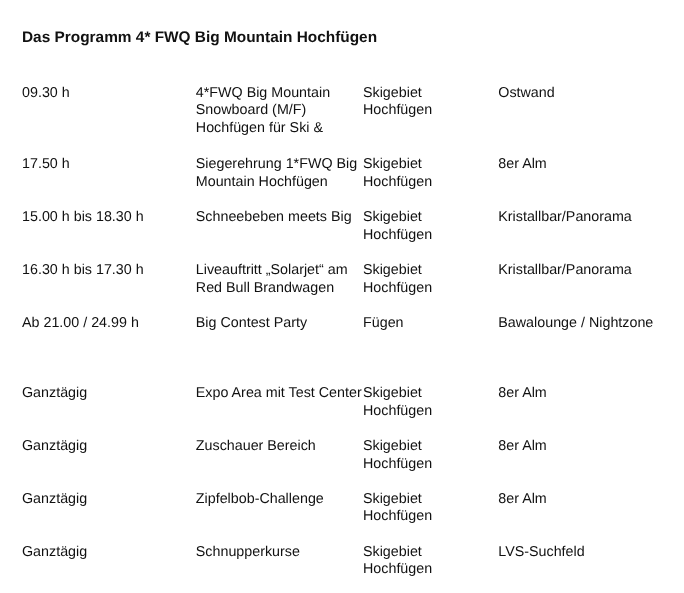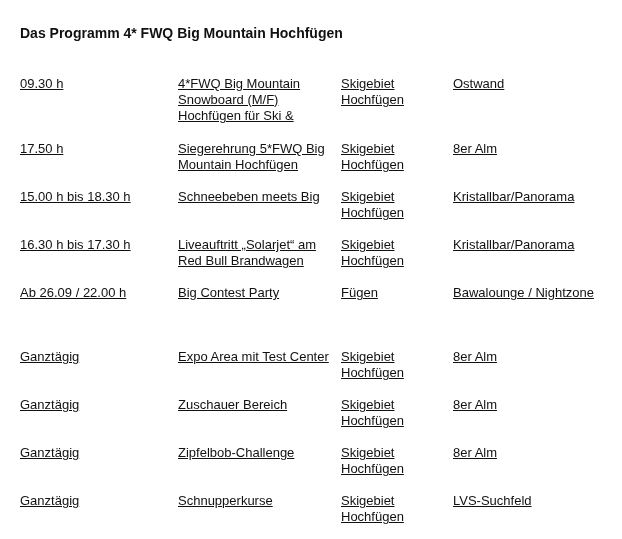--- a/index.html
+++ b/index.html
@@ -28,25 +28,24 @@
       position: absolute;
       left: 0;
       width: 622px;
       font-size: 13px;
       line-height: 16px;
     }
     .cell {
       position: absolute;
       top: 0;
       white-space: nowrap;
-      text-decoration: underline;
     }
     .c-time { left: 20px; }
     .c-event { left: 178px; }
-    .c-area { left: 341px; }
+    .c-area { left: 330px; }
     .c-place { left: 453px; }
     .line { display: block; }
   </style>
 </head>
 <body>
 
 <div class="title">Das Programm 4* FWQ Big Mountain Hochfügen</div>
 
 <div>
 
@@ -60,21 +59,21 @@
     <div class="cell c-area">
       <span class="line">Skigebiet</span>
       <span class="line">Hochfügen</span>
     </div>
     <div class="cell c-place">Ostwand</div>
   </div>
 
   <div class="row" style="top:141px;">
     <div class="cell c-time">17.50 h</div>
     <div class="cell c-event">
-      <span class="line">Siegerehrung 5*FWQ Big</span>
+      <span class="line">Siegerehrung 1*FWQ Big</span>
       <span class="line">Mountain Hochfügen</span>
     </div>
     <div class="cell c-area">
       <span class="line">Skigebiet</span>
       <span class="line">Hochfügen</span>
     </div>
     <div class="cell c-place">8er Alm</div>
   </div>
 
   <div class="row" style="top:189px;">
@@ -96,21 +95,21 @@
       <span class="line">Red Bull Brandwagen</span>
     </div>
     <div class="cell c-area">
       <span class="line">Skigebiet</span>
       <span class="line">Hochfügen</span>
     </div>
     <div class="cell c-place">Kristallbar/Panorama</div>
   </div>
 
   <div class="row" style="top:285px;">
-    <div class="cell c-time">Ab 26.09 / 22.00 h</div>
+    <div class="cell c-time">Ab 21.00 / 24.99 h</div>
     <div class="cell c-event">
       <span class="line">Big Contest Party</span>
     </div>
     <div class="cell c-area">
       <span class="line">Fügen</span>
     </div>
     <div class="cell c-place">Bawalounge / Nightzone</div>
   </div>
 
   <div class="row" style="top:349px;">

